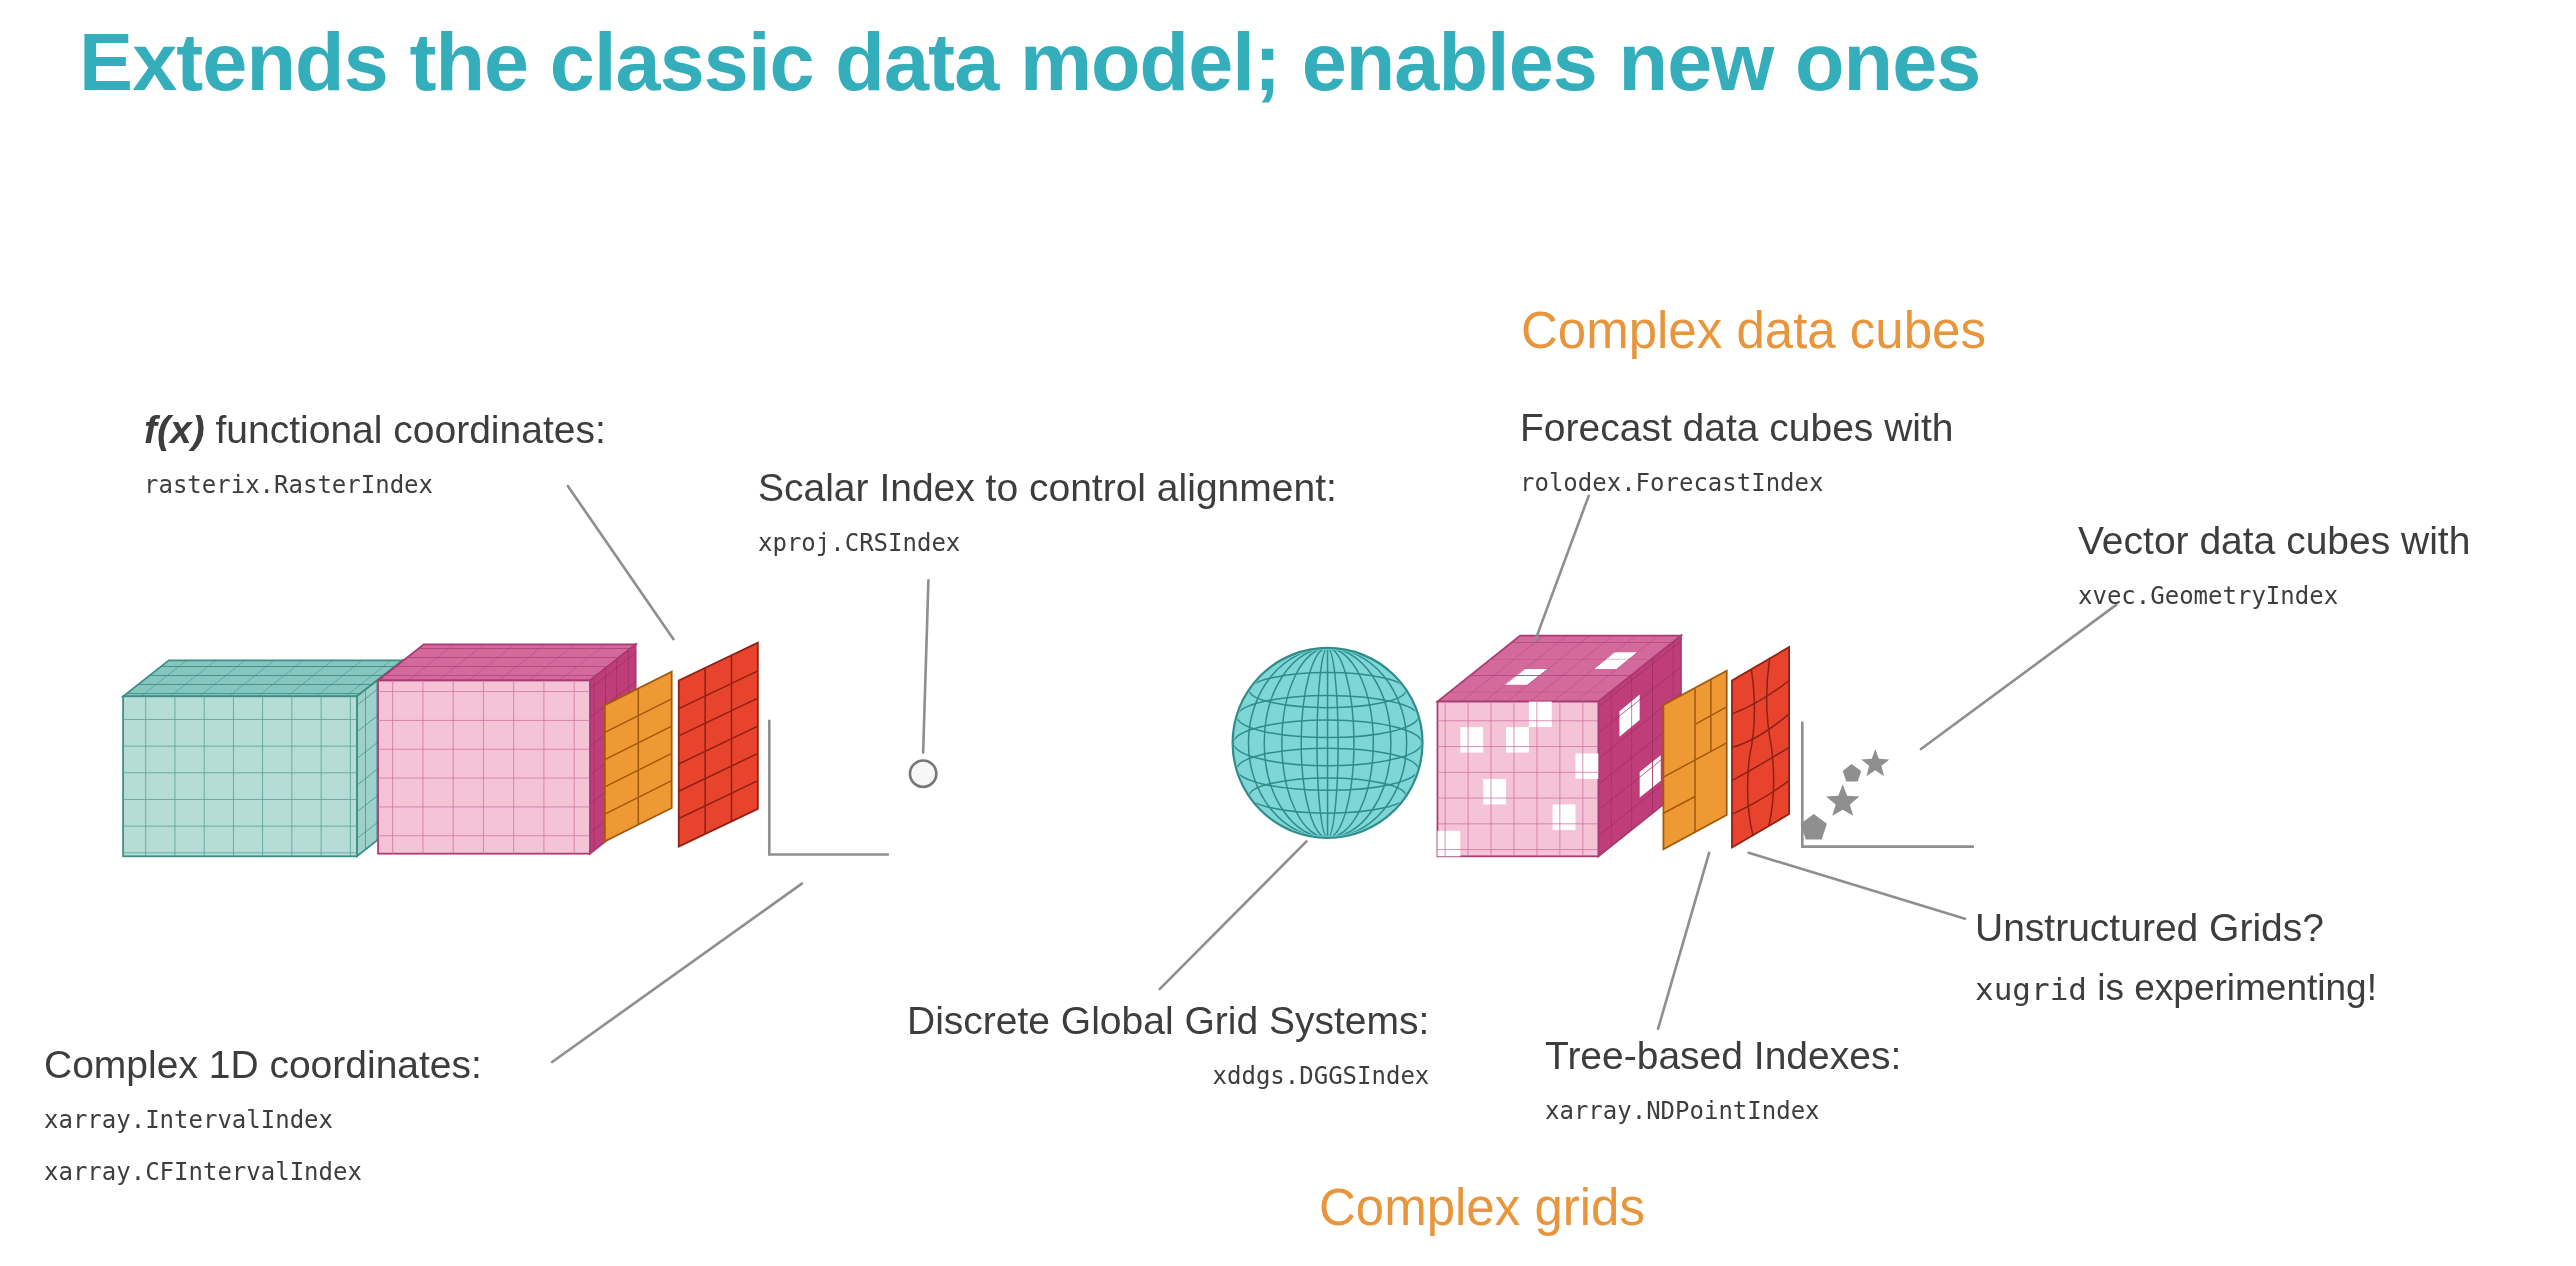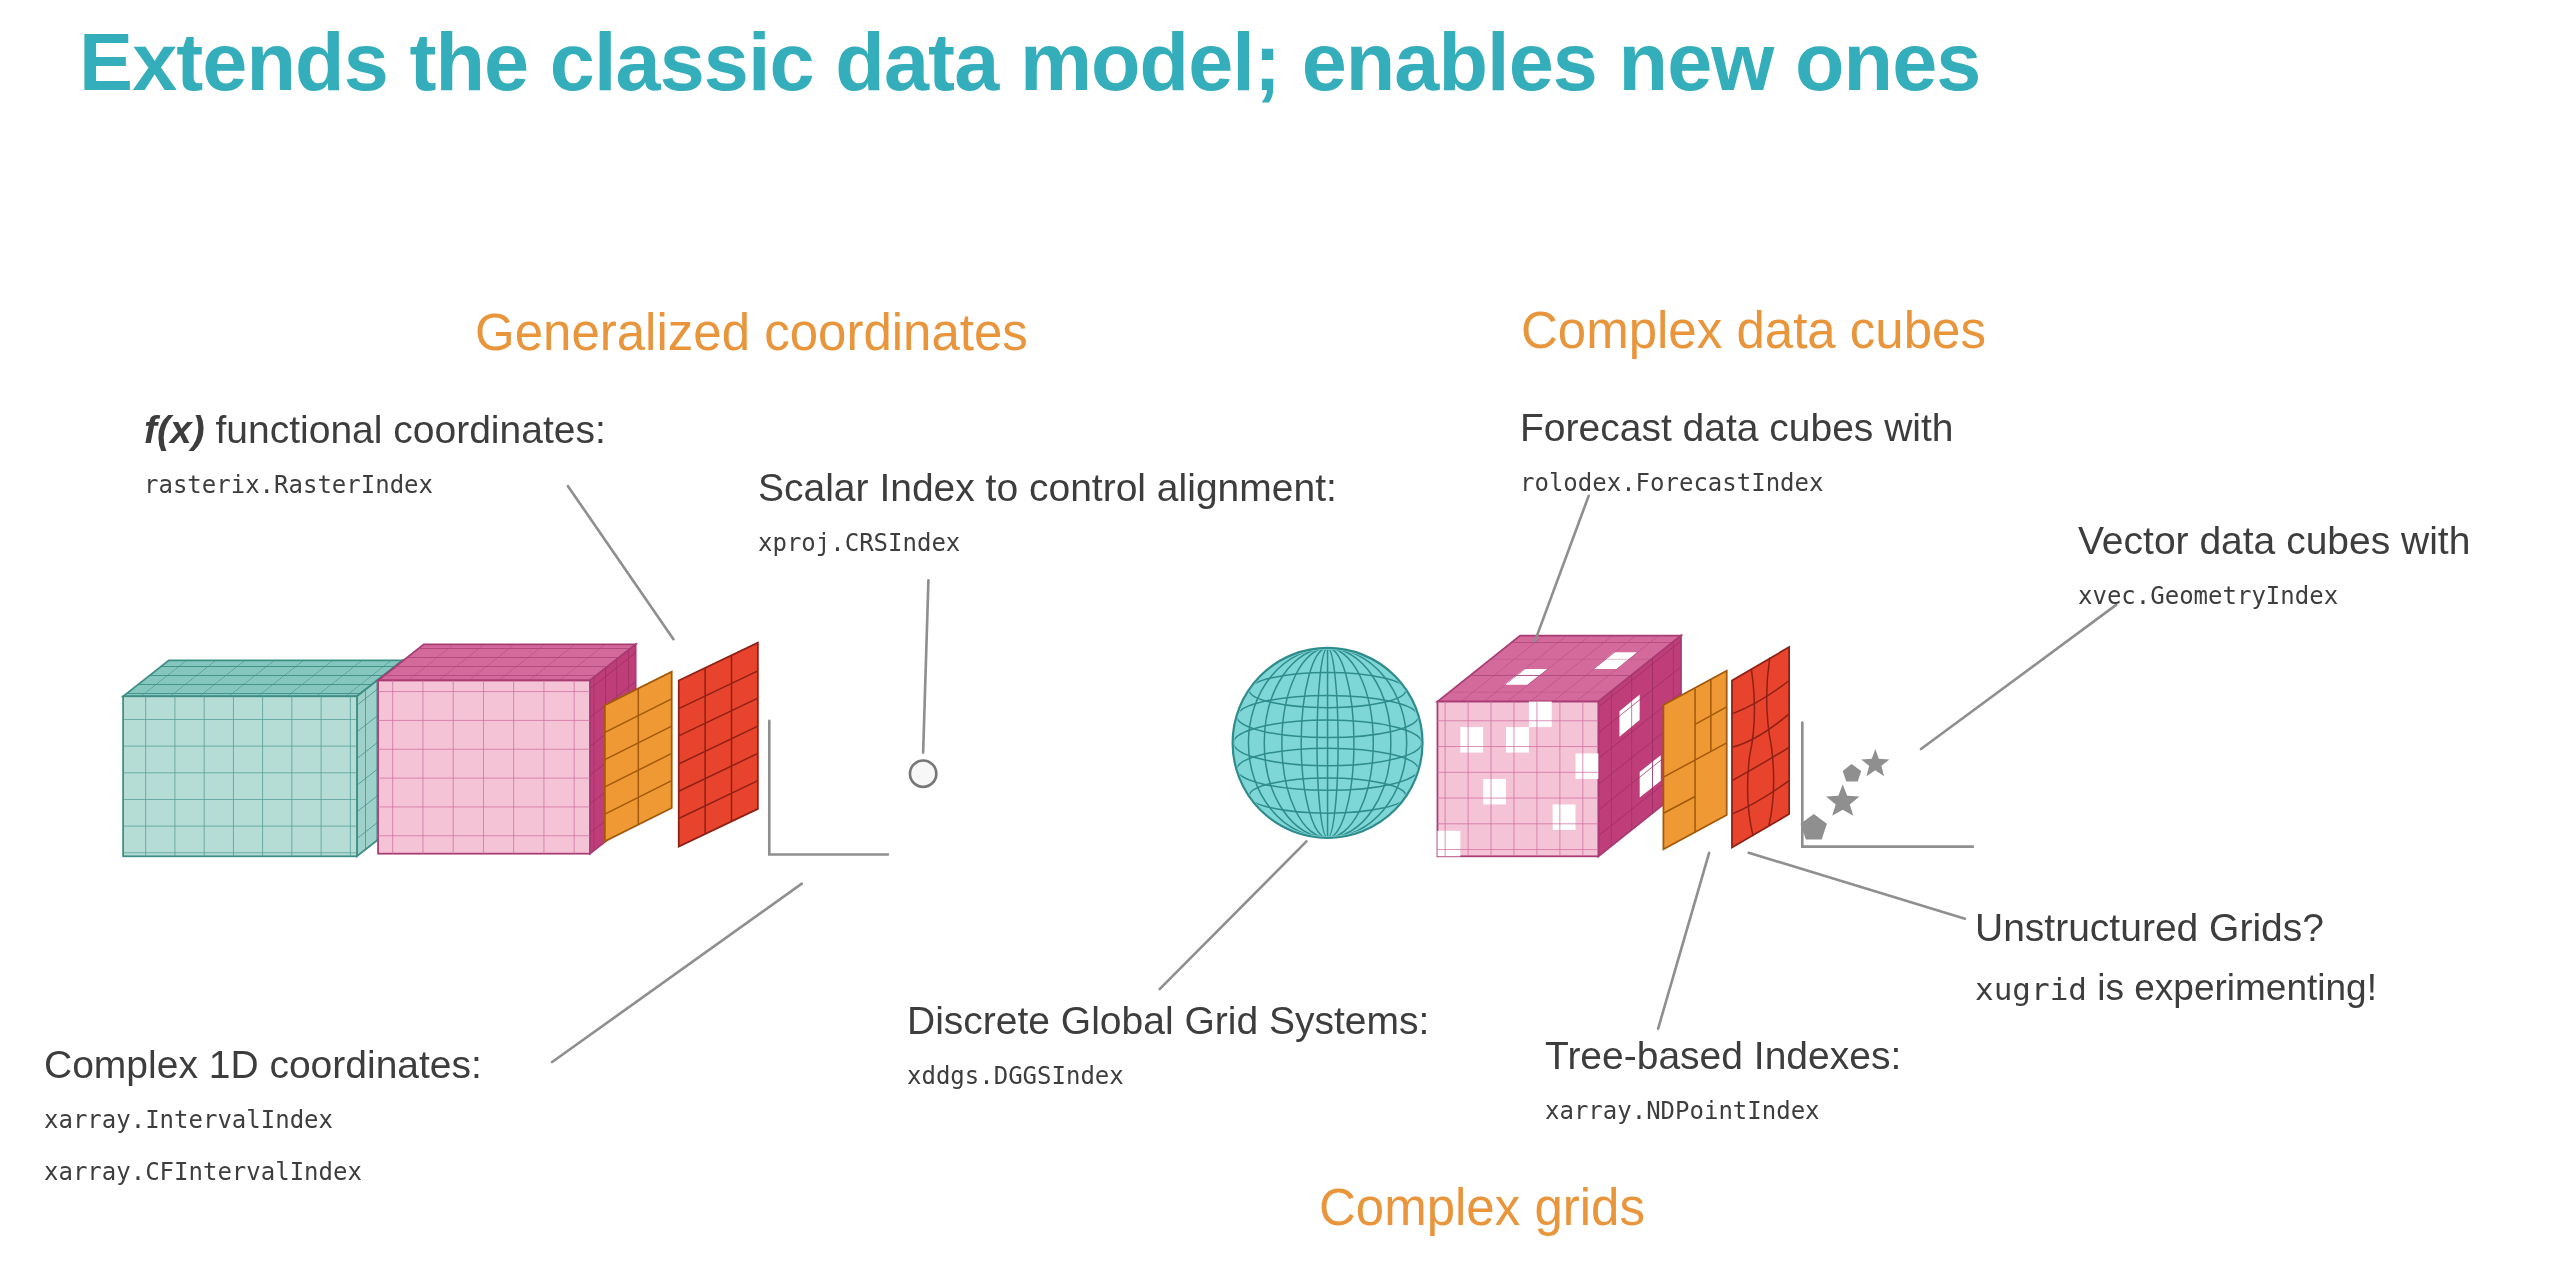--- a/index.html
+++ b/index.html
@@ -178,41 +178,40 @@
       <path class="ln" d="M1807 564 L1746 729"></path>
       <path class="ln" d="M2407 688 L2185 852"></path>
       <path class="ln" d="M1486 957 L1319 1125"></path>
       <path class="ln" d="M1886 1170 L1944 970"></path>
       <path class="ln" d="M2235 1045 L1989 970"></path>
     </g>
   </svg>
 
   <div class="txt title">Extends the classic data model; enables new ones</div>
 
-  <div class="txt heading" style="left:475px;top:303px;">Generalized coordinates</div>
   <div class="txt heading" style="left:1319px;top:1178px;">Complex grids</div>
   <div class="txt heading" style="left:1521px;top:301px;">Complex data cubes</div>
 
   <div class="txt" style="left:144px;top:406px;">
     <div class="label-text"><span class="fx">f(x)</span><span> functional coordinates:</span></div>
     <div class="label-code">rasterix.RasterIndex</div>
   </div>
 
   <div class="txt" style="left:758px;top:464px;">
     <div class="label-text">Scalar Index to control alignment:</div>
     <div class="label-code">xproj.CRSIndex</div>
   </div>
 
   <div class="txt" style="left:44px;top:1041px;">
     <div class="label-text">Complex 1D coordinates:</div>
     <div class="label-code">xarray.IntervalIndex</div>
     <div class="label-code tight">xarray.CFIntervalIndex</div>
   </div>
 
-  <div class="txt" style="left:907px;top:997px;">
+  <div class="txt" style="left:907px;top:997px;text-align:right;">
     <div class="label-text">Discrete Global Grid Systems:</div>
     <div class="label-code">xddgs.DGGSIndex</div>
   </div>
 
   <div class="txt" style="left:1520px;top:404px;">
     <div class="label-text">Forecast data cubes with</div>
     <div class="label-code">rolodex.ForecastIndex</div>
   </div>
 
   <div class="txt" style="left:2078px;top:517px;">

